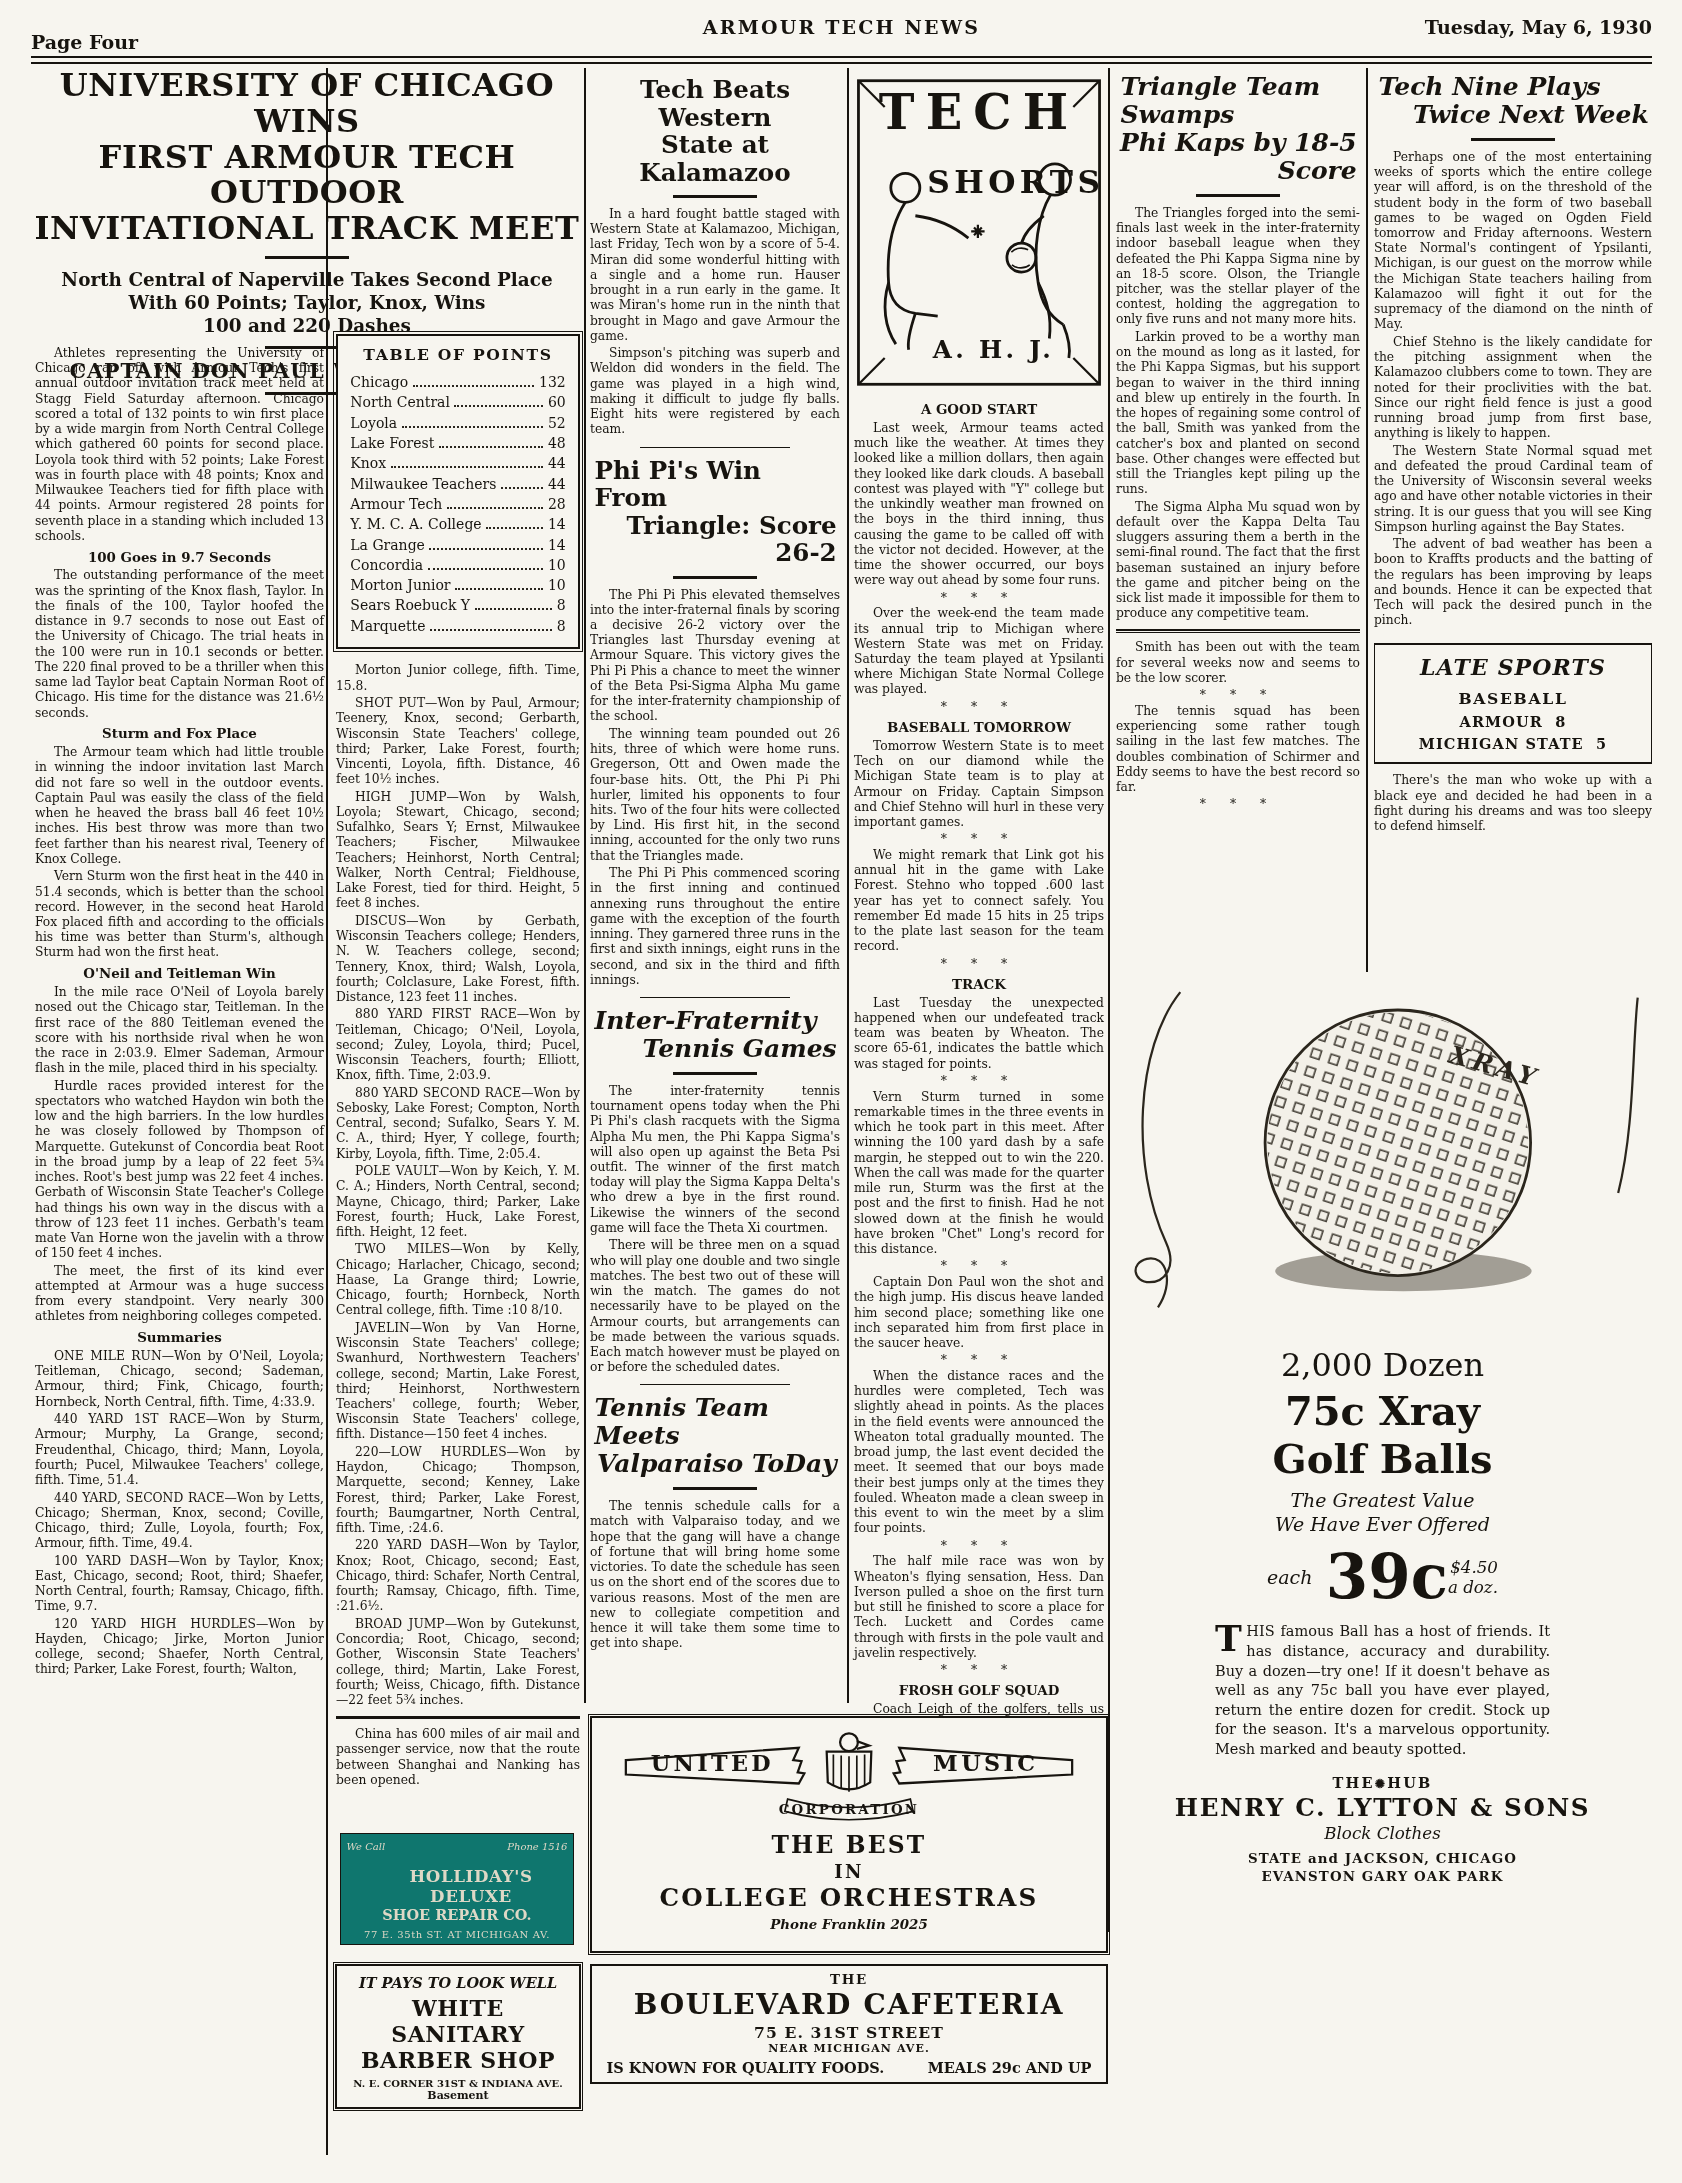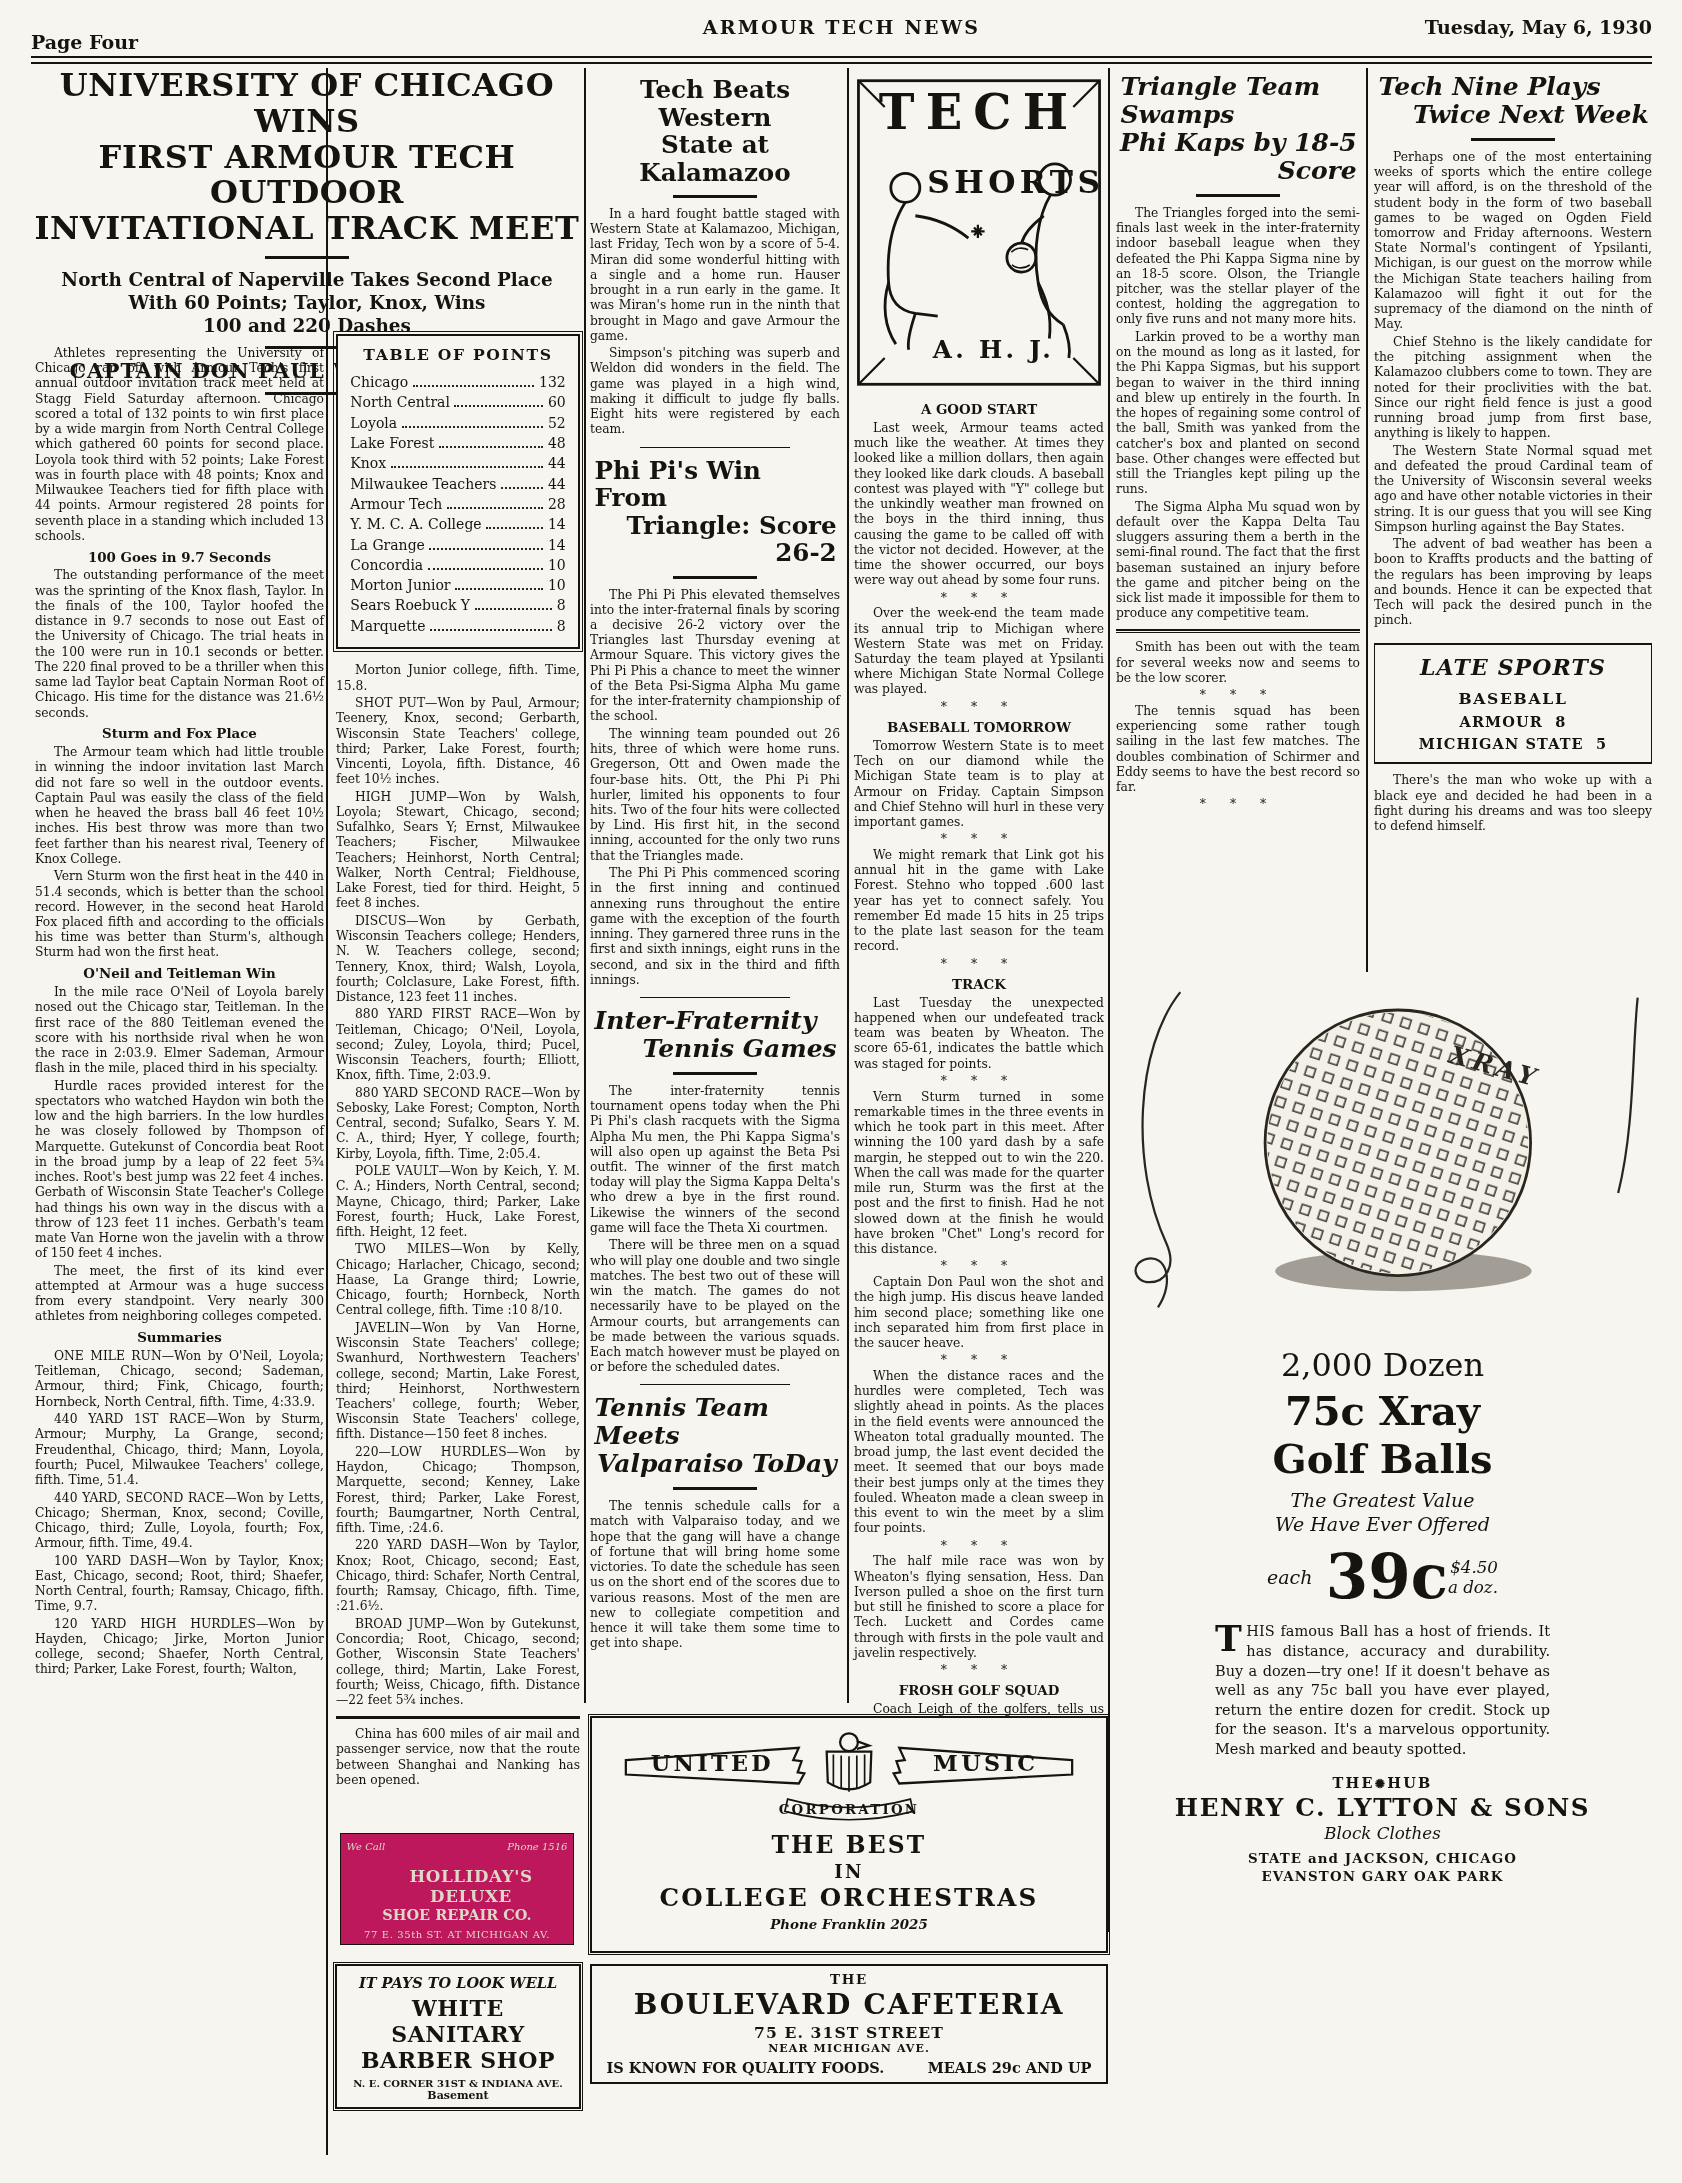--- a/index.html
+++ b/index.html
@@ -54,21 +54,21 @@
 
   
   .late-box{border-top:2.8px solid #17140f;border-bottom:2.8px solid #17140f;
      border-left:1.1px solid #17140f;border-right:1.1px solid #17140f;
      padding:9px 5.6px;text-align:center;margin:14.5px 0 9px 0;}
   .late-title{font-weight:bold;font-style:italic;font-size:22px;letter-spacing:1.1px;}
   .late-sub{font-weight:bold;font-size:15.6px;letter-spacing:1.7px;margin-top:7.8px;}
   .late-line{font-size:14.5px;letter-spacing:1.1px;margin-top:4.5px;font-weight:bold;}
 
   
-  .holliday{position:absolute;left:340px;top:1833px;width:234px;height:112px;background:#be185d;
+  .holliday{position:absolute;left:340px;top:1833px;width:234px;height:112px;background:#0f766e;
      color:#ded8c6;text-align:center;padding:6.7px 5.6px;border:1.7px solid #17140f;}
   .holl-corners{display:flex;justify-content:space-between;font-size:10px;font-style:italic;}
   .holl-name{font-size:16.7px;font-weight:bold;letter-spacing:0.6px;margin-top:14.5px;margin-left:28px;}
   .holl-name2{font-size:14.5px;font-weight:bold;}
   .holl-addr{font-size:10px;margin-top:5.6px;letter-spacing:0.6px;}
   .barber{position:absolute;left:335px;top:1964px;width:246px;background:#f7f5ef;
      border:2.2px solid #17140f;outline:1.1px solid #17140f;outline-offset:1.7px;text-align:center;padding:7.8px 4.5px 5.6px;}
   .barber-tag{font-style:italic;font-weight:bold;font-size:14.5px;}
   .barber-n1{font-size:22px;font-weight:bold;margin-top:4.5px;letter-spacing:0.6px;}
   .barber-n2{font-size:22px;font-weight:bold;letter-spacing:0.6px;}
@@ -235,21 +235,21 @@
     </div>
     <div data-name="column-2-text">
         <p class="blk-p" data-name="paragraph">Morton Junior college, fifth. Time, 15.8.</p>
         <p class="blk-p" data-name="paragraph">SHOT PUT—Won by Paul, Armour; Teenery, Knox, second; Gerbarth, Wisconsin State Teachers' college, third; Parker, Lake Forest, fourth; Vincenti, Loyola, fifth. Distance, 46 feet 10½ inches.</p>
         <p class="blk-p" data-name="paragraph">HIGH JUMP—Won by Walsh, Loyola; Stewart, Chicago, second; Sufalhko, Sears Y; Ernst, Milwaukee Teachers; Fischer, Milwaukee Teachers; Heinhorst, North Central; Walker, North Central; Fieldhouse, Lake Forest, tied for third. Height, 5 feet 8 inches.</p>
         <p class="blk-p" data-name="paragraph">DISCUS—Won by Gerbath, Wisconsin Teachers college; Henders, N. W. Teachers college, second; Tennery, Knox, third; Walsh, Loyola, fourth; Colclasure, Lake Forest, fifth. Distance, 123 feet 11 inches.</p>
         <p class="blk-p" data-name="paragraph">880 YARD FIRST RACE—Won by Teitleman, Chicago; O'Neil, Loyola, second; Zuley, Loyola, third; Pucel, Wisconsin Teachers, fourth; Elliott, Knox, fifth. Time, 2:03.9.</p>
         <p class="blk-p" data-name="paragraph">880 YARD SECOND RACE—Won by Sebosky, Lake Forest; Compton, North Central, second; Sufalko, Sears Y. M. C. A., third; Hyer, Y college, fourth; Kirby, Loyola, fifth. Time, 2:05.4.</p>
         <p class="blk-p" data-name="paragraph">POLE VAULT—Won by Keich, Y. M. C. A.; Hinders, North Central, second; Mayne, Chicago, third; Parker, Lake Forest, fourth; Huck, Lake Forest, fifth. Height, 12 feet.</p>
         <p class="blk-p" data-name="paragraph">TWO MILES—Won by Kelly, Chicago; Harlacher, Chicago, second; Haase, La Grange third; Lowrie, Chicago, fourth; Hornbeck, North Central college, fifth. Time :10 8/10.</p>
-        <p class="blk-p" data-name="paragraph">JAVELIN—Won by Van Horne, Wisconsin State Teachers' college; Swanhurd, Northwestern Teachers' college, second; Martin, Lake Forest, third; Heinhorst, Northwestern Teachers' college, fourth; Weber, Wisconsin State Teachers' college, fifth. Distance—150 feet 8 inches.</p>
+        <p class="blk-p" data-name="paragraph">JAVELIN—Won by Van Horne, Wisconsin State Teachers' college; Swanhurd, Northwestern Teachers' college, second; Martin, Lake Forest, third; Heinhorst, Northwestern Teachers' college, fourth; Weber, Wisconsin State Teachers' college, fifth. Distance—150 feet 4 inches.</p>
         <p class="blk-p" data-name="paragraph">220—LOW HURDLES—Won by Haydon, Chicago; Thompson, Marquette, second; Kenney, Lake Forest, third; Parker, Lake Forest, fourth; Baumgartner, North Central, fifth. Time, :24.6.</p>
         <p class="blk-p" data-name="paragraph">220 YARD DASH—Won by Taylor, Knox; Root, Chicago, second; East, Chicago, third: Schafer, North Central, fourth; Ramsay, Chicago, fifth. Time, :21.6½.</p>
         <p class="blk-p" data-name="paragraph">BROAD JUMP—Won by Gutekunst, Concordia; Root, Chicago, second; Gother, Wisconsin State Teachers' college, third; Martin, Lake Forest, fourth; Weiss, Chicago, fifth. Distance—22 feet 5¾ inches.</p>
         <div class="blk-rule" data-name="section-rule"></div>
         <p class="blk-p" data-name="paragraph">China has 600 miles of air mail and passenger service, now that the route between Shanghai and Nanking has been opened.</p>
       </div>
   </div>
 
   <div class="holliday" data-name="holliday-shoe-repair-ad">
     <div class="holl-corners">

